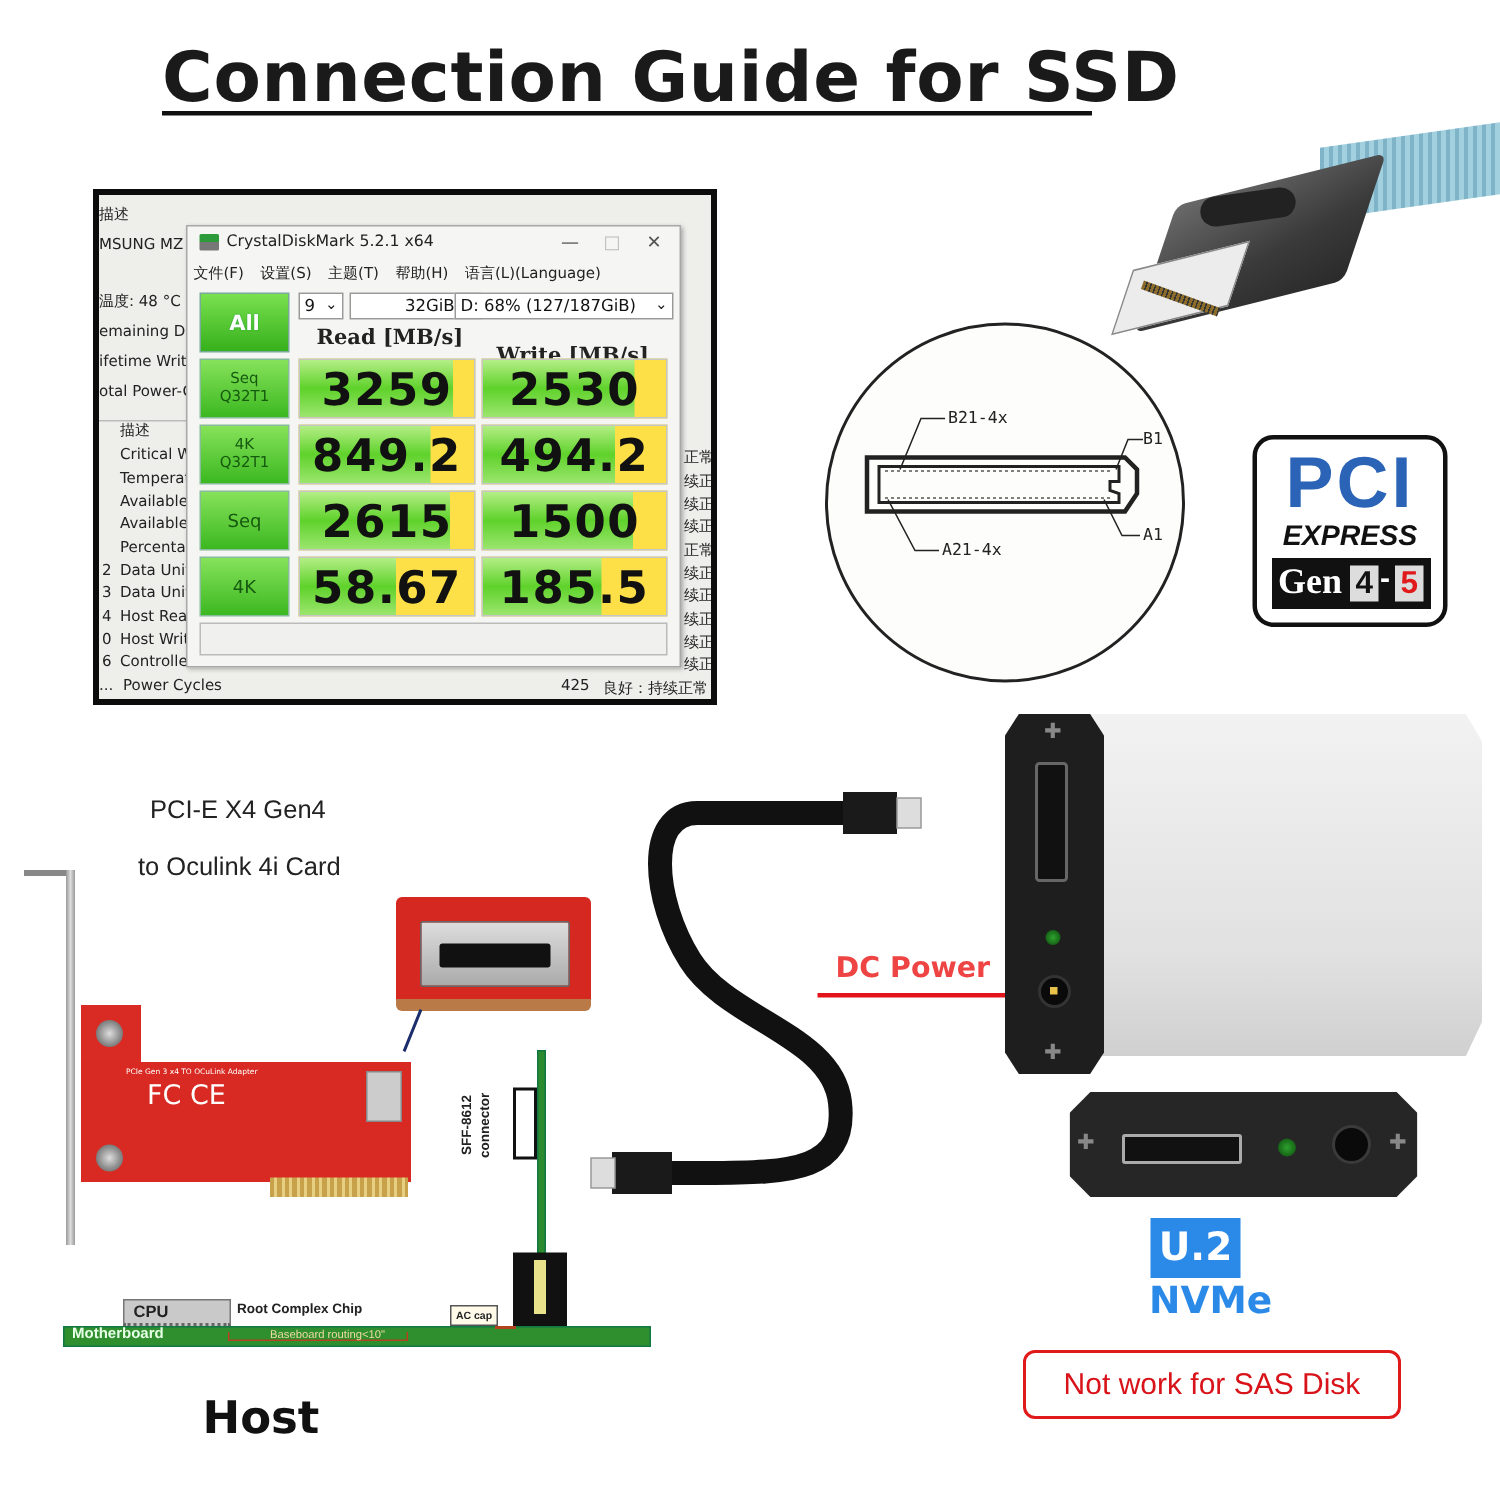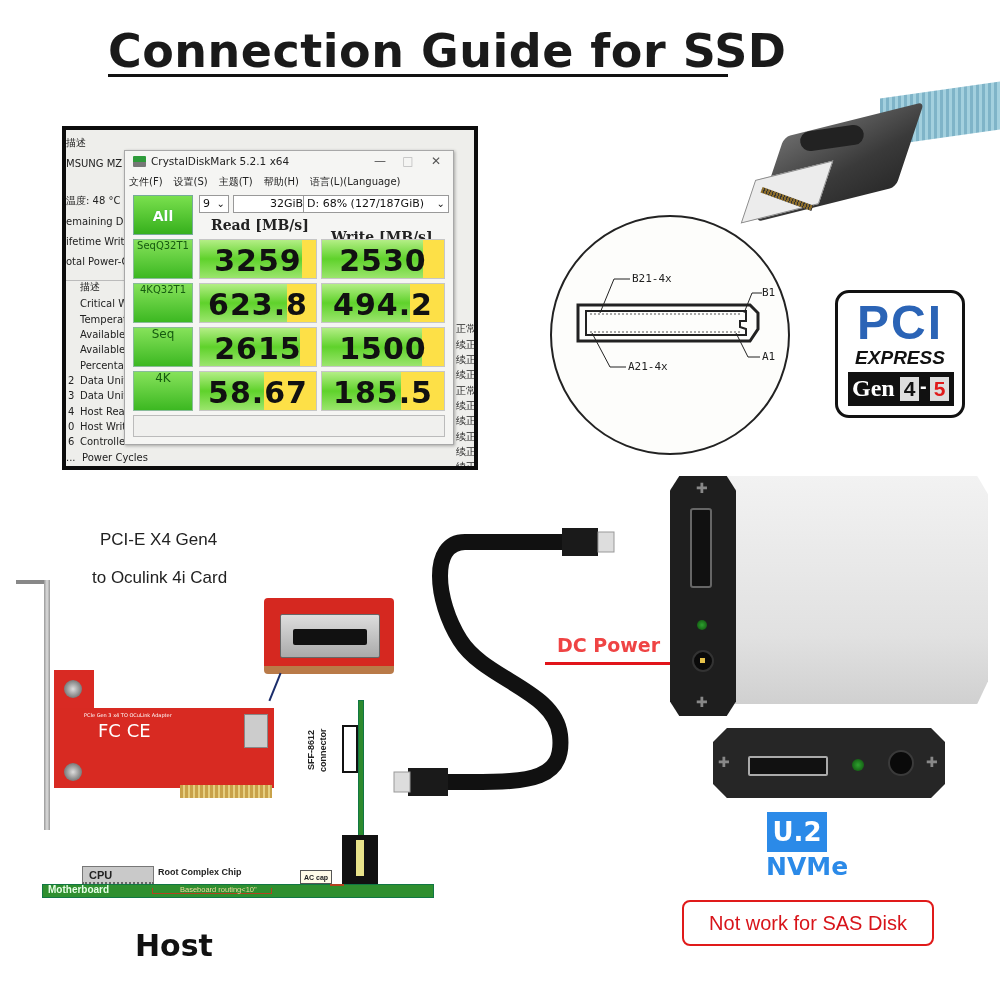--- a/index.html
+++ b/index.html
@@ -9,36 +9,36 @@
 
   
   .title { left: 108px; top: 24px; font-family: "DejaVu Sans", sans-serif; font-weight: bold; font-size: 46px; color: #1a1a1a; letter-spacing: 0.5px; white-space: nowrap; }
   .title-underline { left: 108px; top: 74px; width: 620px; height: 3px; background: #111; }
 
   
   .cdm-frame { left: 62px; top: 126px; width: 416px; height: 344px; border: 4px solid #0c0c0c; background: #e9e9e6; overflow: hidden; }
   .bg-panel { left: 0; top: 0; width: 408px; height: 336px; background: #eeeeeb; }
   .bg-line { left: 0; font-size: 10px; color: #222; white-space: nowrap; font-family: "DejaVu Sans", sans-serif; }
   .bg-sep { left: 0; top: 150px; width: 60px; height: 1px; background: #bbb; }
-  .bg-status { font-size: 10px; color: #222; white-space: nowrap; margin-top: 24px; }
+  .bg-status { font-size: 10px; color: #222; white-space: nowrap; }
 
   .cdm-win { left: 58px; top: 20px; width: 330px; height: 295px; background: #f5f5f3; border: 1px solid #a8a8a8; box-shadow: 1px 1px 3px rgba(0,0,0,0.3); }
   .cdm-titlebar { left: 0; top: 0; width: 100%; height: 20px; }
   .cdm-appicon { left: 8px; top: 5px; width: 13px; height: 11px; background: linear-gradient(#2e9b3a 50%, #777 50%); border-radius: 1px; }
   .cdm-title { left: 26px; top: 4px; font-size: 10.5px; color: #222; }
   .win-btn { top: 2px; width: 22px; height: 16px; font-size: 12px; color: #555; text-align: center; line-height: 16px; }
   .cdm-menu { left: 4px; top: 24px; display: flex; gap: 11px; font-size: 10px; color: #222; white-space: nowrap; }
   .cdm-menu span { display: inline-block; }
 
   .all-btn { left: 8px; top: 44px; width: 60px; height: 40px; background: linear-gradient(#7ae04e, #36b01c); border: 1px solid #7a9; color: #fff; font-size: 14px; font-weight: bold; text-align: center; line-height: 40px; text-shadow: 0 0 1px #194; }
   .sel { top: 44px; height: 18px; border: 1px solid #999; background: #fff; font-size: 11px; color: #111; line-height: 16px; padding-left: 3px; white-space: nowrap; }
   .sel .caret { position: absolute; right: 3px; top: 0; font-size: 10px; }
   .col-head { top: 66px; font-size: 14px; font-weight: bold; color: #222; font-family: "DejaVu Serif", serif; white-space: nowrap; }
 
-  .row-btn { left: 8px; width: 60px; height: 40px; background: linear-gradient(#86e25a, #3cb821); border: 1px solid #8b9; color: #165a10; font-size: 10px; text-align: center; display: flex; flex-direction: row; justify-content: center; line-height: 12px; }
+  .row-btn { left: 8px; width: 60px; height: 40px; background: linear-gradient(#86e25a, #3cb821); border: 1px solid #8b9; color: #165a10; font-size: 10px; text-align: center; display: flex; flex-direction: column; justify-content: center; line-height: 12px; }
   .cell { height: 40px; border: 1px solid #c6c6c6; background: #fde047; overflow: hidden; }
   .cell .bar { position: absolute; left: 0; top: 0; bottom: 0; background: linear-gradient(#b4ee86, #5fd22b 50%, #9be56d); }
   .cell .val { position: absolute; left: 0; right: 0; top: 3px; text-align: center; font-size: 30px; font-weight: bold; color: #111; letter-spacing: 1px; font-family: "DejaVu Sans", sans-serif; }
   .cdm-comment { left: 8px; top: 264px; width: 312px; height: 22px; border: 1px solid #bbb; background: #f0f0ee; }
 
   
   .cable-ribbon { left: 880px; top: 90px; width: 120px; height: 48px; background: repeating-linear-gradient(90deg, #7fb4c8 0 3px, #a3d0de 3px 6px); transform: skewY(-8deg); }
   .plug-body { left: 770px; top: 123px; width: 140px; height: 78px; background: linear-gradient(160deg, #6a6a6a, #3a3a3a 60%, #2a2a2a); border-radius: 6px; transform: skewY(-14deg) skewX(-20deg); }
   .plug-grip { left: 800px; top: 128px; width: 64px; height: 20px; background: #222; border-radius: 10px; transform: rotate(-8deg); }
   .plug-tip { left: 748px; top: 172px; width: 78px; height: 40px; background: #ececec; border: 1px solid #888; transform: skewY(-14deg) skewX(-20deg); }
@@ -203,21 +203,21 @@
       <div class="bar" style="width:83%;"></div>
       <div class="val">2530</div>
     </div>
 
     <div class="abs row-btn" style="top:132px;">
       <span>4K</span>
       <span>Q32T1</span>
     </div>
     <div class="abs cell" style="left:74px; top:132px; width:118px;">
       <div class="bar" style="width:75%;"></div>
-      <div class="val">623.8</div>
+      <div class="val">849.2</div>
     </div>
     <div class="abs cell" style="left:196px; top:132px; width:124px;">
       <div class="bar" style="width:72%;"></div>
       <div class="val">494.2</div>
     </div>
 
     <div class="abs row-btn" style="top:176px; font-size:12px;">
       <span>Seq</span>
     </div>
     <div class="abs cell" style="left:74px; top:176px; width:118px;">

